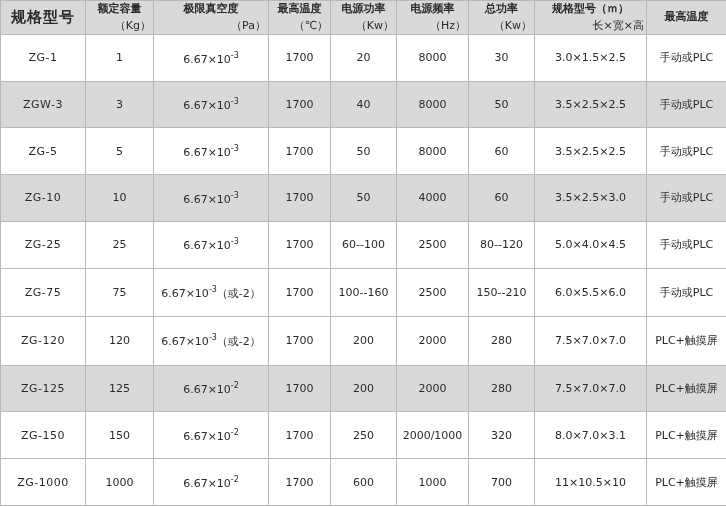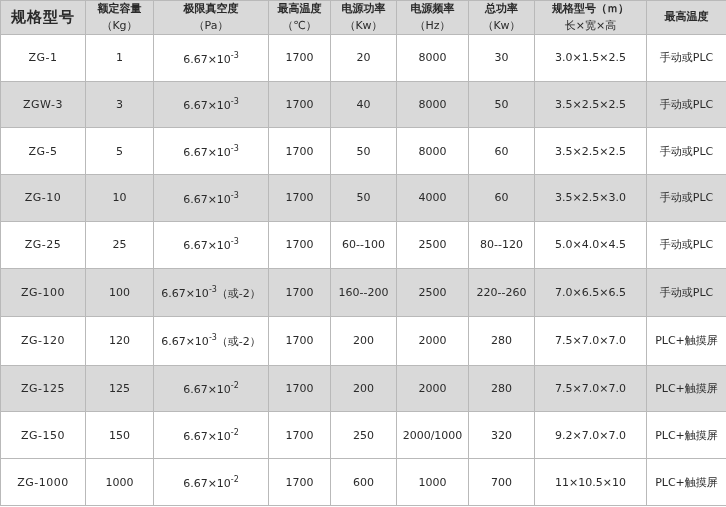--- a/index.html
+++ b/index.html
@@ -36,20 +36,21 @@
     line-height: 1.5;
   }
   thead td.model-head {
     font-size: 15px;
     letter-spacing: 1px;
   }
   thead td .unit {
     display: block;
     font-weight: normal;
     font-size: 11px;
+    text-align: right;
   }
   tbody tr.odd td {
     background: #ffffff;
   }
   tbody tr.even td {
     background: #d9d9d9;
   }
   td.model {
     font-size: 11px;
     letter-spacing: 0.5px;
@@ -174,29 +175,29 @@
         <td class="model">ZG-25</td>
         <td>25</td>
         <td class="vac"><span>6.67×10</span><sup>-3</sup><span></span></td>
         <td>1700</td>
         <td>60--100</td>
         <td>2500</td>
         <td>80--120</td>
         <td>5.0×4.0×4.5</td>
         <td>手动或PLC</td>
       </tr>
-      <tr class="even">
-        <td class="model">ZG-100</td>
-        <td>100</td>
+      <tr class="odd">
+        <td class="model">ZG-75</td>
+        <td>75</td>
         <td class="vac"><span>6.67×10</span><sup>-3</sup><span>（或-2）</span></td>
         <td>1700</td>
-        <td>160--200</td>
+        <td>100--160</td>
         <td>2500</td>
-        <td>220--260</td>
-        <td>7.0×6.5×6.5</td>
+        <td>150--210</td>
+        <td>6.0×5.5×6.0</td>
         <td>手动或PLC</td>
       </tr>
       <tr class="odd">
         <td class="model">ZG-120</td>
         <td>120</td>
         <td class="vac"><span>6.67×10</span><sup>-3</sup><span>（或-2）</span></td>
         <td>1700</td>
         <td>200</td>
         <td>2000</td>
         <td>280</td>
@@ -215,21 +216,21 @@
         <td>PLC+触摸屏</td>
       </tr>
       <tr class="odd">
         <td class="model">ZG-150</td>
         <td>150</td>
         <td class="vac"><span>6.67×10</span><sup>-2</sup><span></span></td>
         <td>1700</td>
         <td>250</td>
         <td>2000/1000</td>
         <td>320</td>
-        <td>9.2×7.0×7.0</td>
+        <td>8.0×7.0×3.1</td>
         <td>PLC+触摸屏</td>
       </tr>
       <tr class="odd">
         <td class="model">ZG-1000</td>
         <td>1000</td>
         <td class="vac"><span>6.67×10</span><sup>-2</sup><span></span></td>
         <td>1700</td>
         <td>600</td>
         <td>1000</td>
         <td>700</td>

